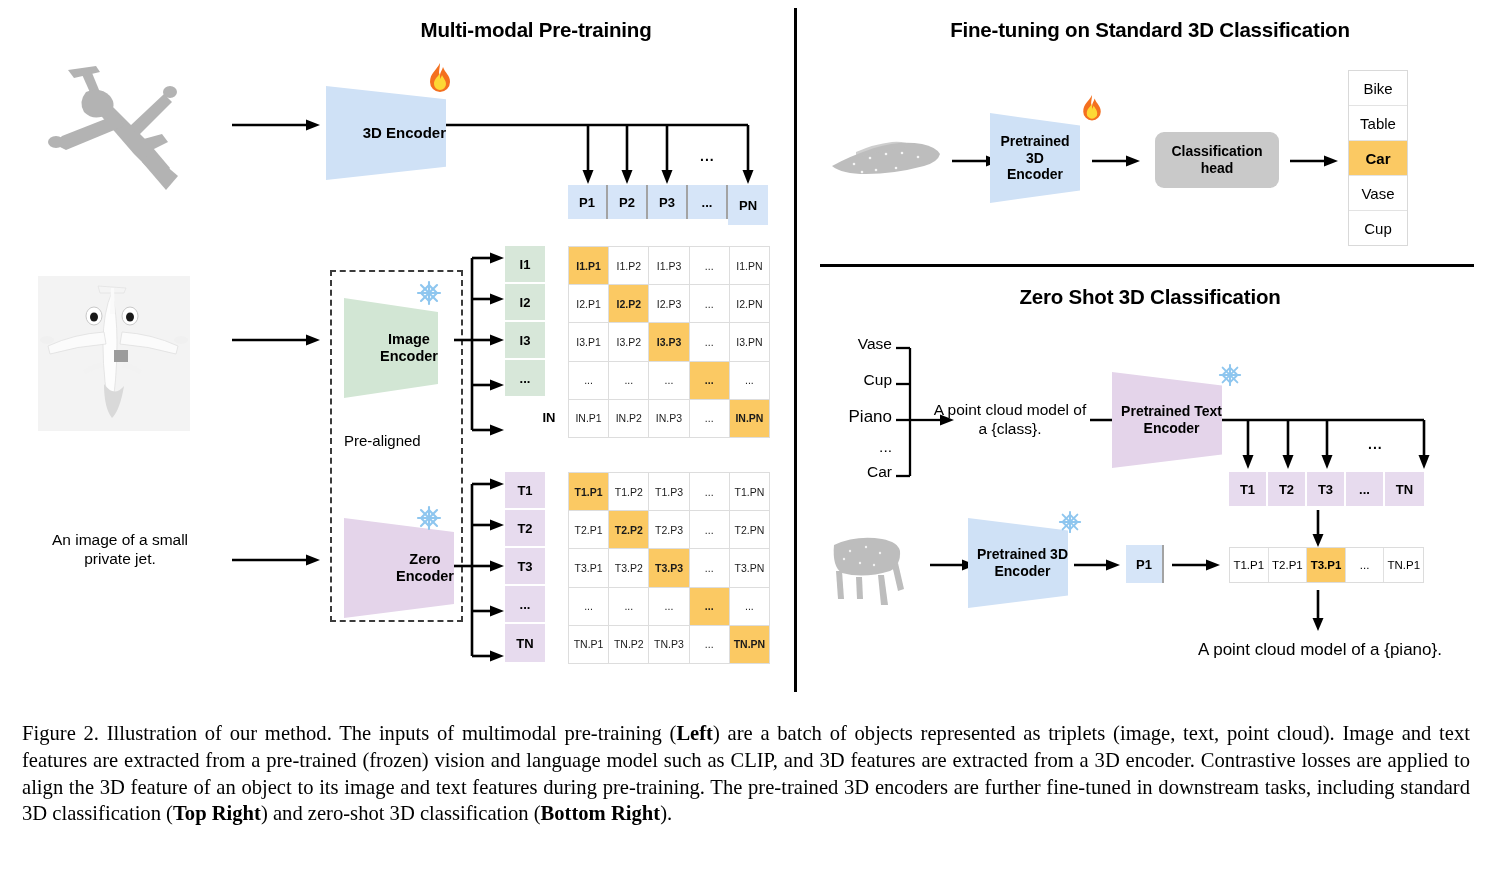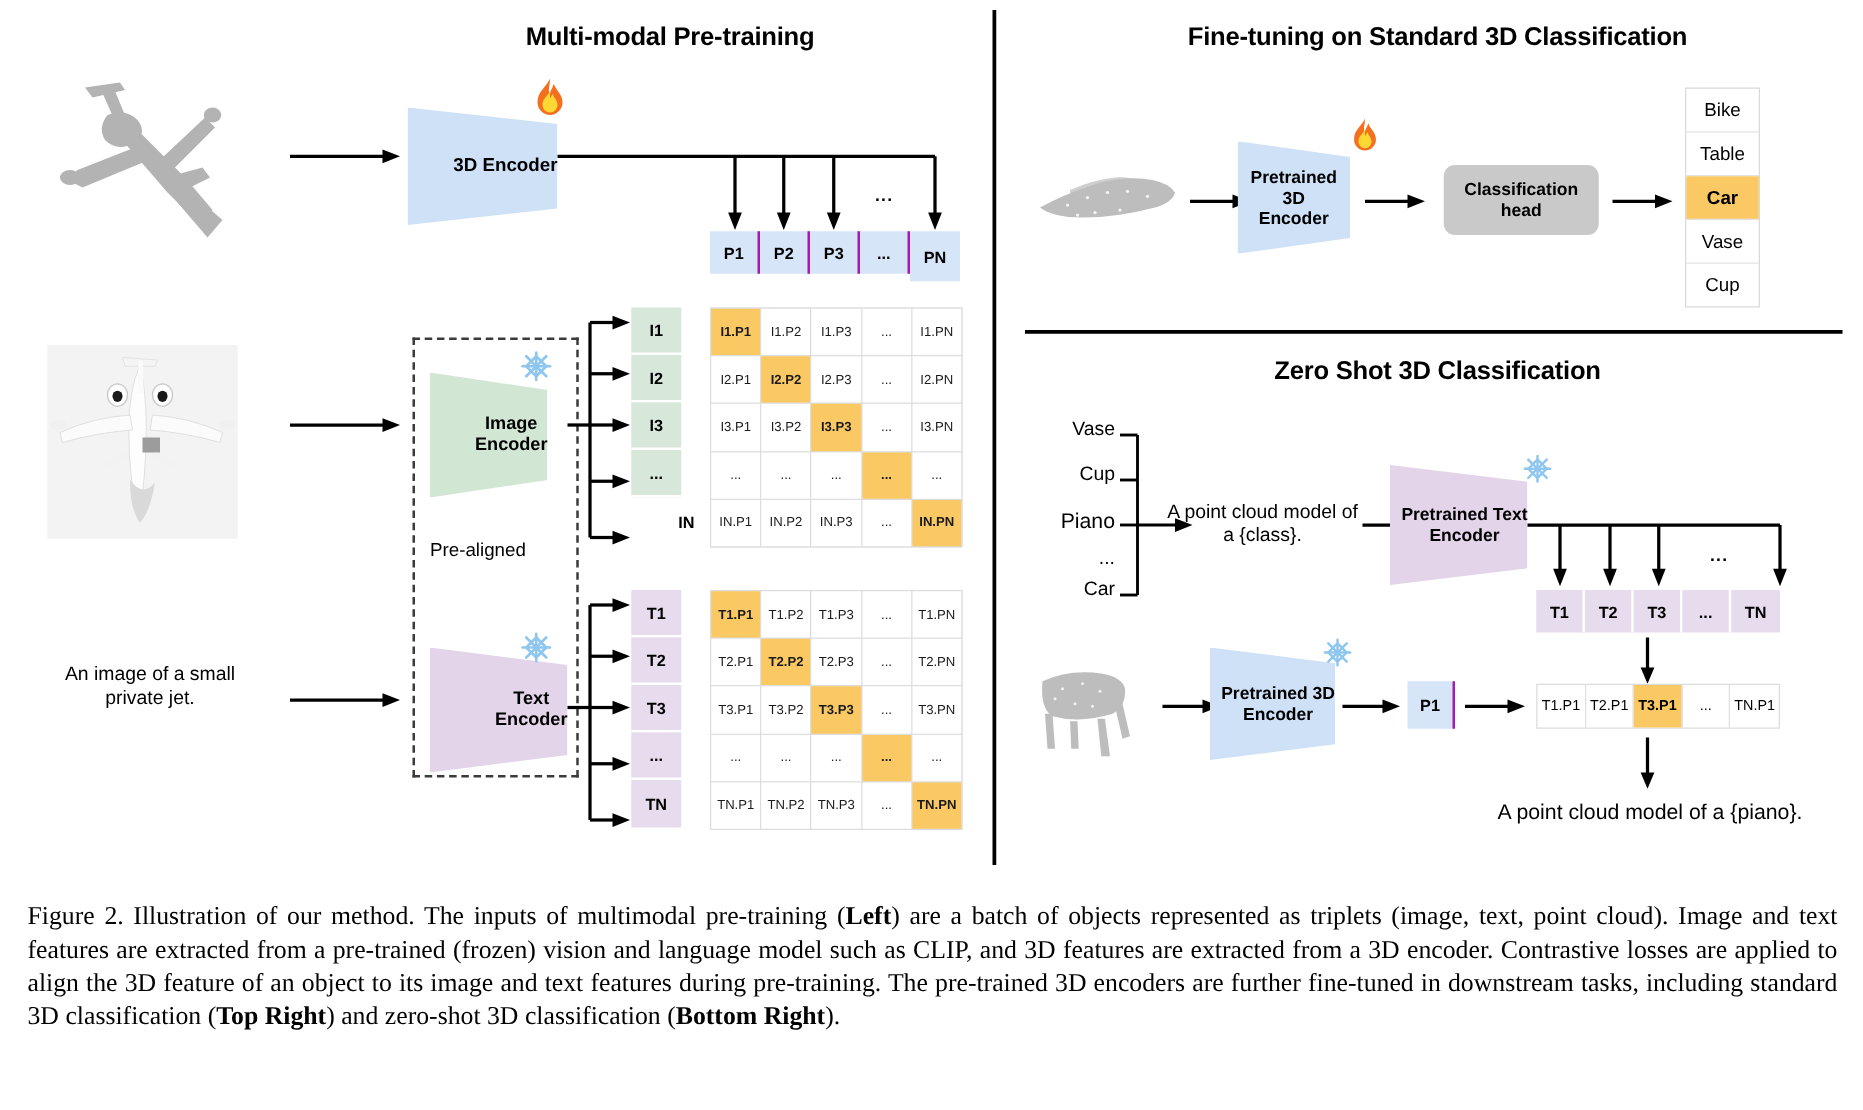--- a/index.html
+++ b/index.html
@@ -24,21 +24,21 @@
 
   
   .greybox{position:absolute;background:#c9c9c9;border-radius:9px;
       display:flex;align-items:center;justify-content:center;text-align:center;
       font-weight:bold;line-height:1.18;}
 
   
   .chiprow{position:absolute;display:flex;}
   .chip{display:flex;align-items:center;justify-content:center;
         font-weight:bold;box-sizing:border-box;}
-  .chip.blue{background:#d6e5f8;border-right:2px solid #a21caf;}
+  .chip.blue{background:#d6e5f8;border-right:2px solid #a3a3a3;}
   .chip.purple{background:#e7dbee;border-right:2px solid #ffffff;}
   .chip.blue:last-child,.chip.purple:last-child{border-right:none;}
 
   
   .colstack{position:absolute;display:flex;flex-direction:column;}
   .cellv{display:flex;align-items:center;justify-content:center;font-weight:bold;
          box-sizing:border-box;border-bottom:2px solid #ffffff;}
   .cellv:last-child{border-bottom:none;}
   .cellv.green{background:#d7e7d9;}
   .cellv.purple{background:#e7dbee;}
@@ -192,21 +192,21 @@
       <line x1="2" y1="13" x2="24" y2="13"></line>
     <line x1="5" y1="5" x2="21" y2="21"></line>
       <line x1="21" y1="5" x2="5" y2="21"></line>
     <path d="M13 5 l-3.2 3.2 M13 5 l3.2 3.2 M13 21 l-3.2 -3.2 M13 21 l3.2 -3.2"></path>
     <path d="M5 13 l3.2 -3.2 M5 13 l3.2 3.2 M21 13 l-3.2 -3.2 M21 13 l-3.2 3.2"></path>
   </svg>
 </div>
 
 <div class="trap purple" style="left:344px;top:518px;width:110px;height:100px;font-size:14.5px;">
   <span class="lbl">
-    <span>Text</span><br>
+    <span>Zero</span><br>
     <span>Encoder</span>
   </span>
 </div>
 <div class="abs" style="left:416px;top:505px;">
   <svg width="26" height="26" viewBox="0 0 26 26" stroke="#8ec6ef" stroke-width="2.1" stroke-linecap="round" fill="none">
     <line x1="13" y1="2" x2="13" y2="24"></line>
       <line x1="2" y1="13" x2="24" y2="13"></line>
     <line x1="5" y1="5" x2="21" y2="21"></line>
       <line x1="21" y1="5" x2="5" y2="21"></line>
     <path d="M13 5 l-3.2 3.2 M13 5 l3.2 3.2 M13 21 l-3.2 -3.2 M13 21 l3.2 -3.2"></path>

